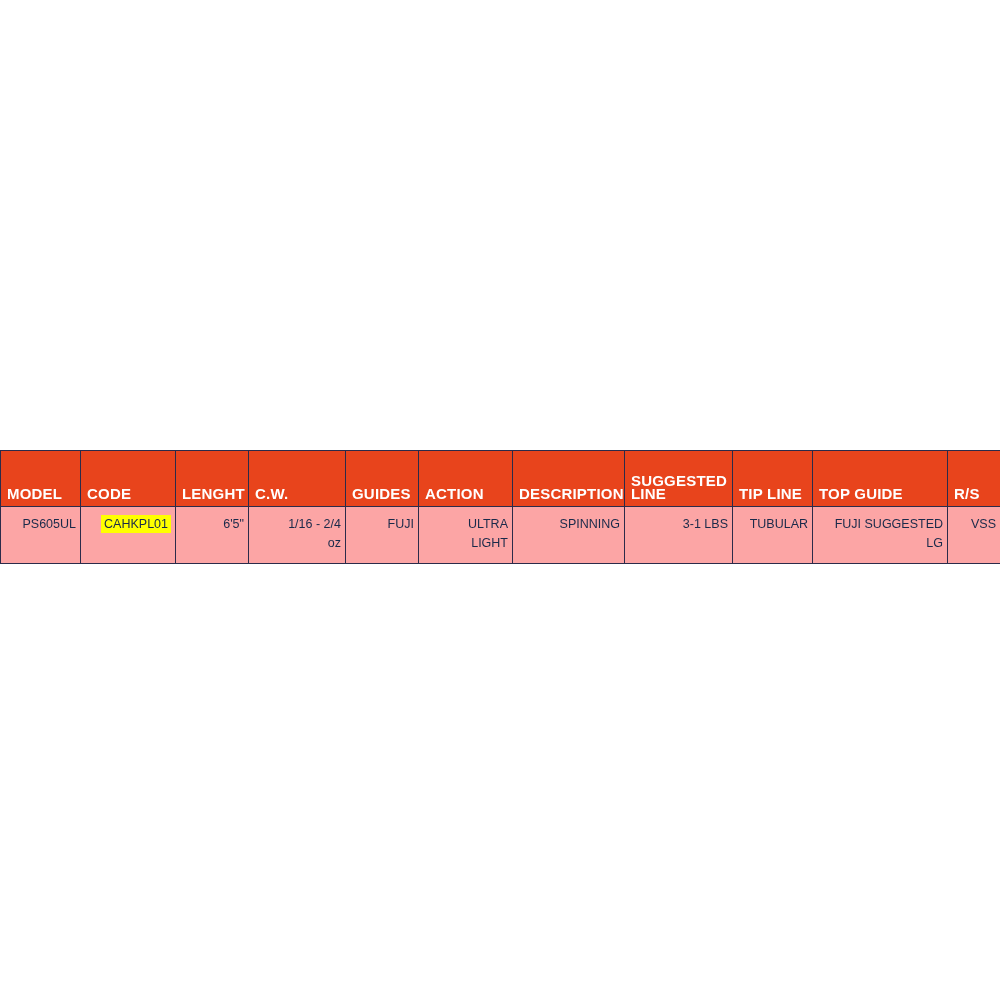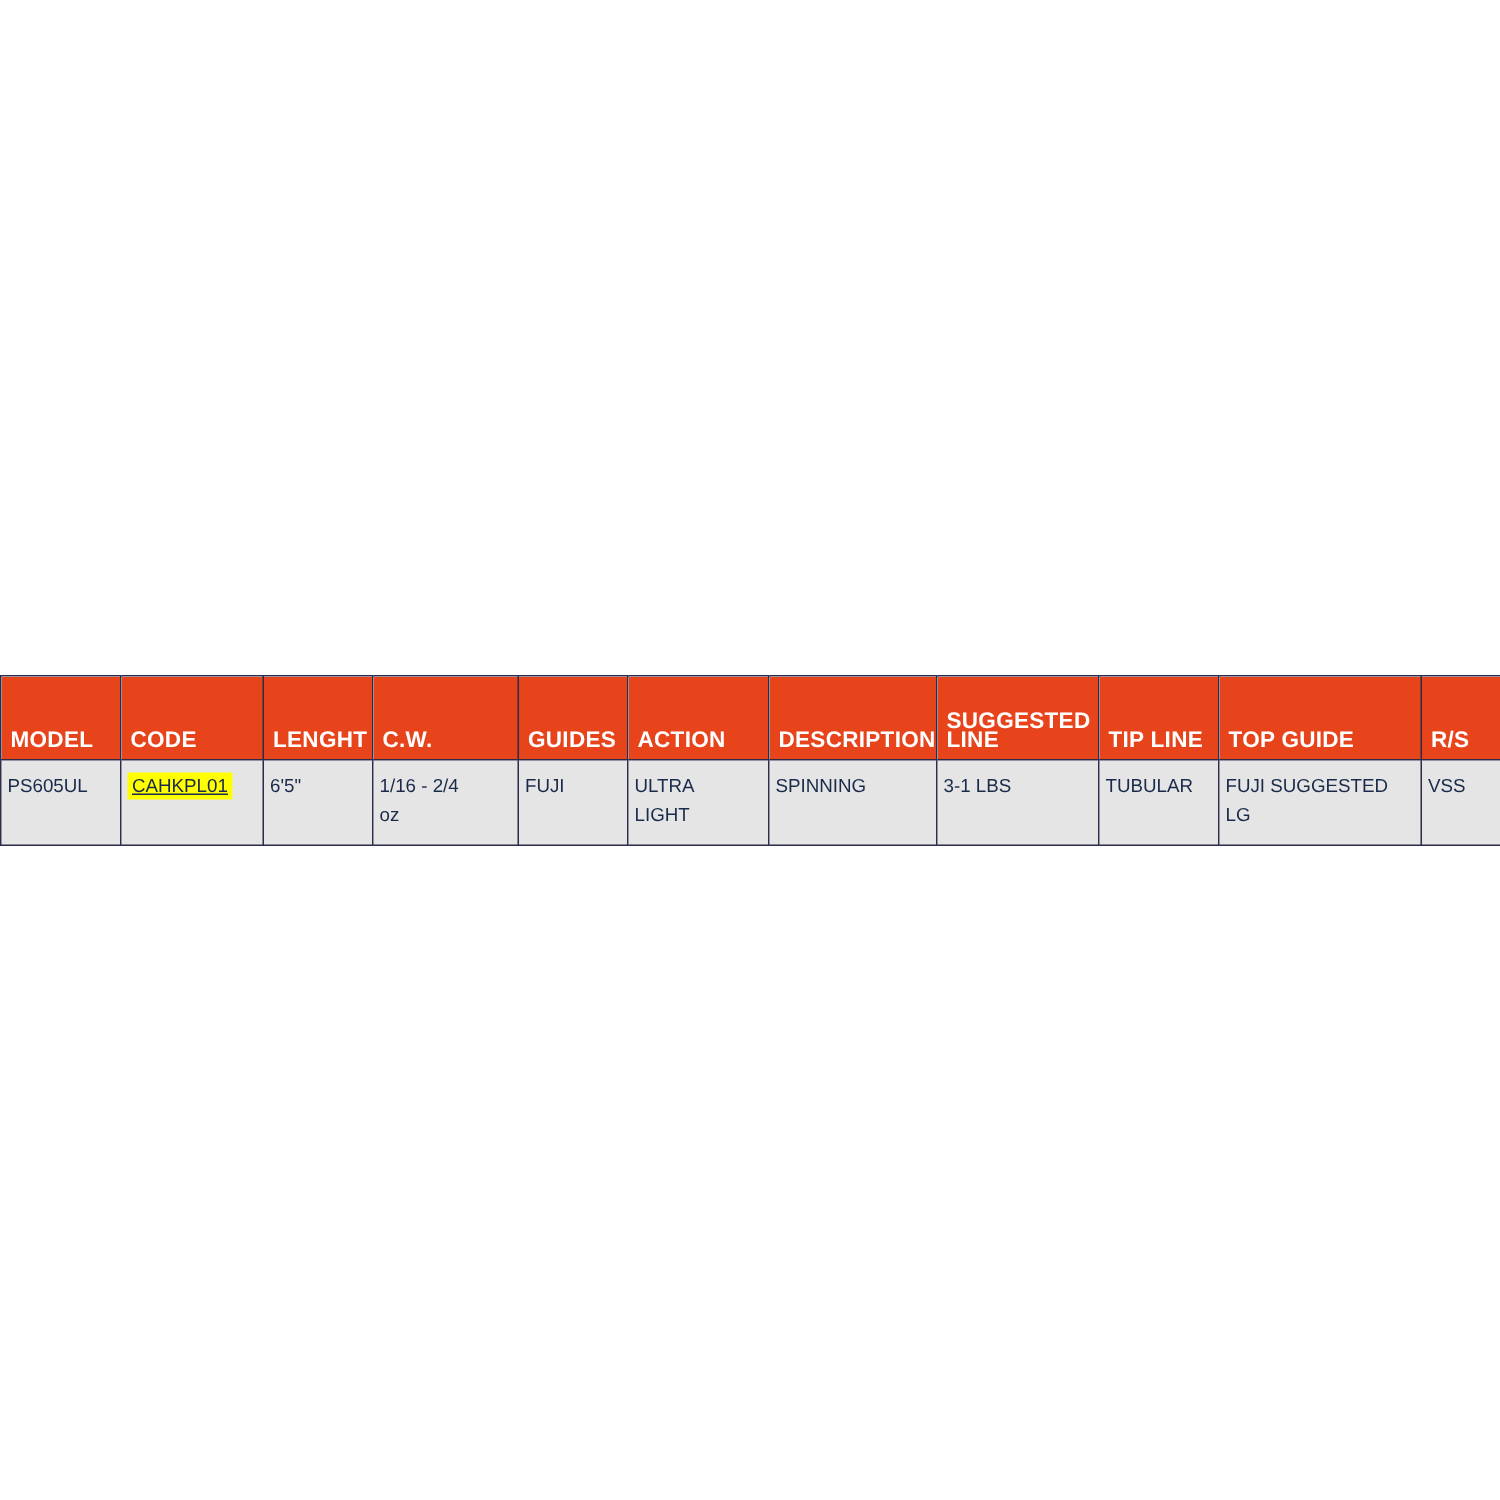--- a/index.html
+++ b/index.html
@@ -53,40 +53,39 @@
     text-align: left;
     vertical-align: bottom;
     height: 46px;
     padding: 3px 0 6px 6px;
     line-height: 13px;
     white-space: pre-line;
   }
 
   
   table.spec-table tbody td {
-    background: #e5e5e5;
+    background: #fca5a5;
     color: #1a2a4a;
     font-size: 12.5px;
-    text-align: left;
+    text-align: right;
     vertical-align: top;
     height: 48px;
     padding: 8px 4px 0 4px;
     line-height: 19px;
     white-space: pre-line;
     margin-top: 12px;
   }
 
   
   .hl {
     background: #ffff00;
     color: #1a2a4a;
     padding: 1px 3px;
     display: inline-block;
     line-height: 16px;
-    text-decoration: underline;
   }
 </style>
 </head>
 <body>
 
 <div id="canvas">
 
   <div id="spec-table-wrap">
     <table class="spec-table">
       <colgroup>

